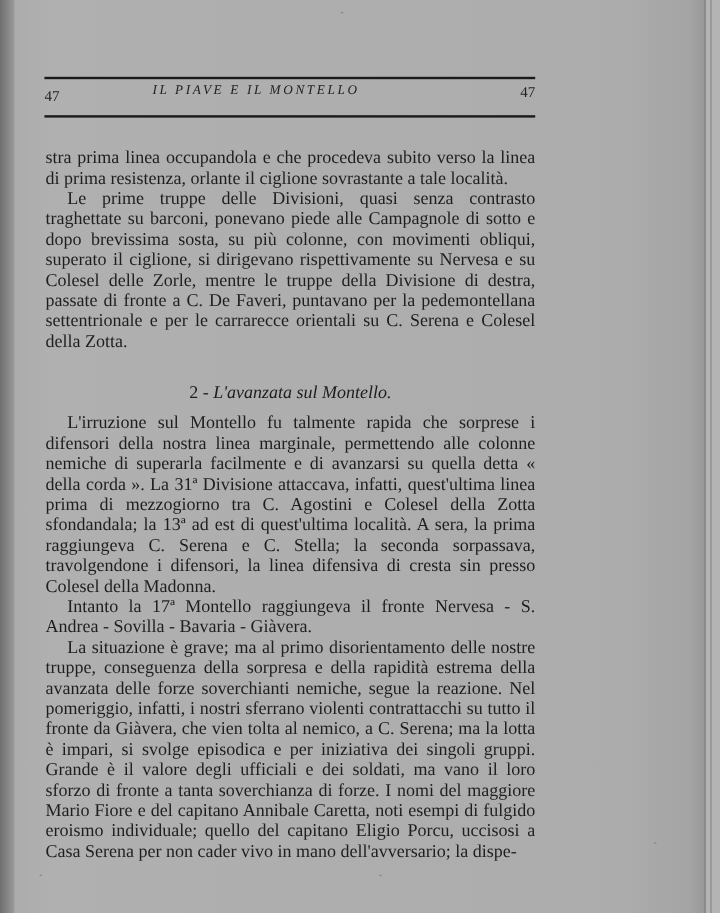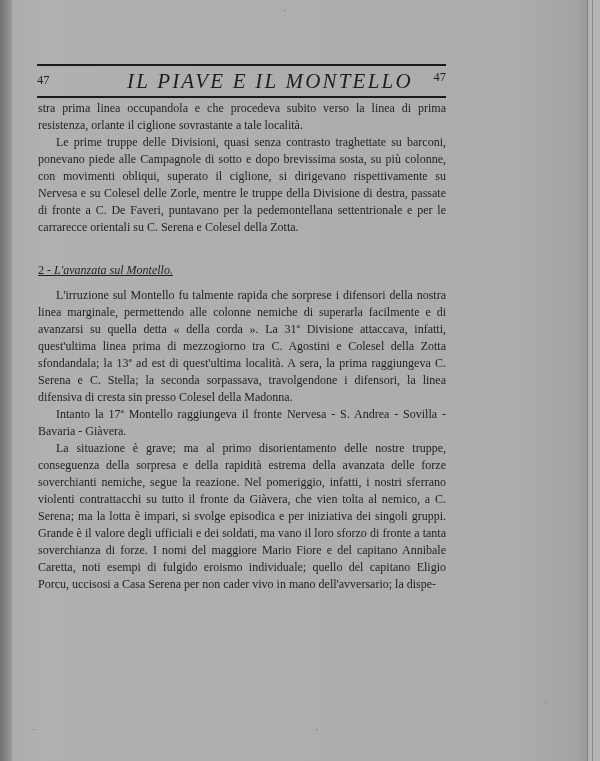--- a/index.html
+++ b/index.html
@@ -70,45 +70,44 @@
     top: 5px;
     font-size: 12.5px;
   }
   .folio.left { left: 0; }
   .folio.right { right: 0; top: 2px; }
   .head-title {
     position: absolute;
     left: 90px;
     top: 1px;
     font-style: italic;
-    font-size: 21px;
+    font-size: 11px;
     letter-spacing: 2.2px;
   }
   .text-block {
     position: absolute;
     left: 38px;
-    top: 100px;
+    top: 124px;
     width: 408px;
-    font-size: 12px;
+    font-size: 15px;
     line-height: 17px;
     text-align: justify;
   }
   .text-block p {
     margin: 0;
     text-indent: 0;
   }
   .text-block p.indent {
     text-indent: 18px;
   }
   .section-heading {
     font-style: italic;
     margin: 26px 0 8px 0 !important;
     text-indent: 0 !important;
-    text-align: left;
-    text-decoration: underline;
+    text-align: center;
   }
   .section-heading .num {
     font-style: normal;
   }
   .speck {
     position: absolute;
     width: 2px;
     height: 1px;
     background: #6e6e6e;
     opacity: 0.6;

